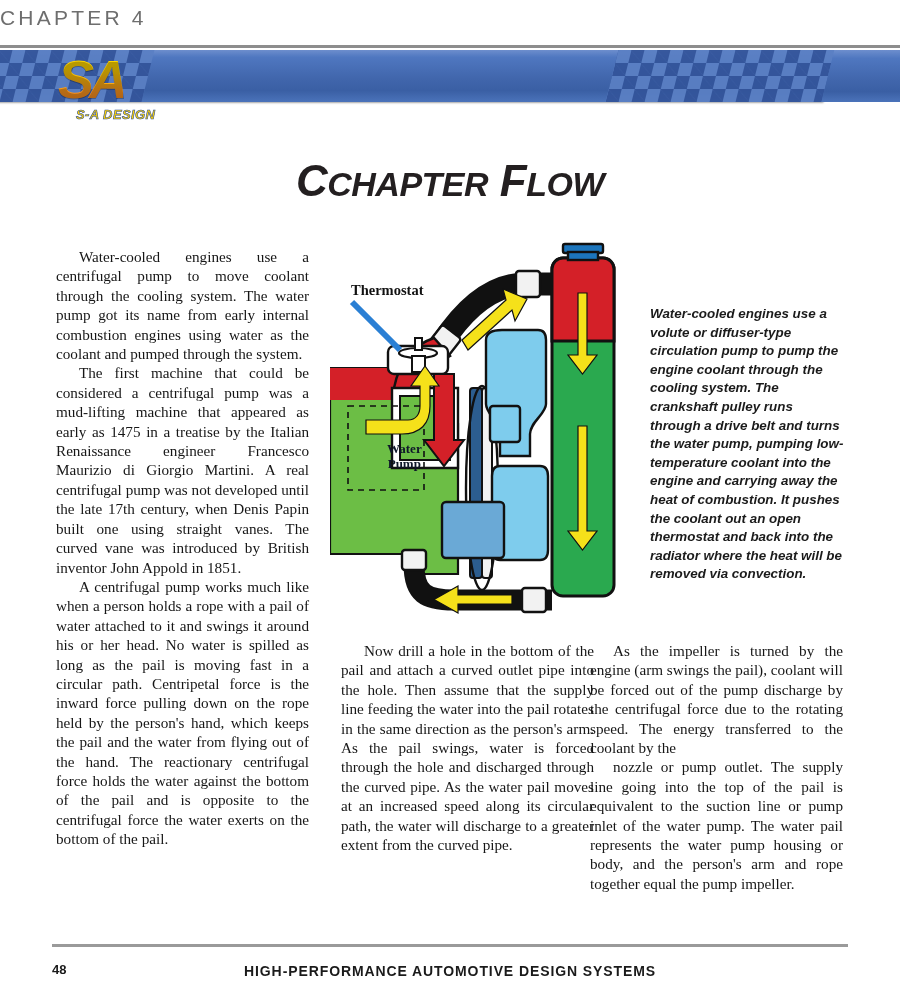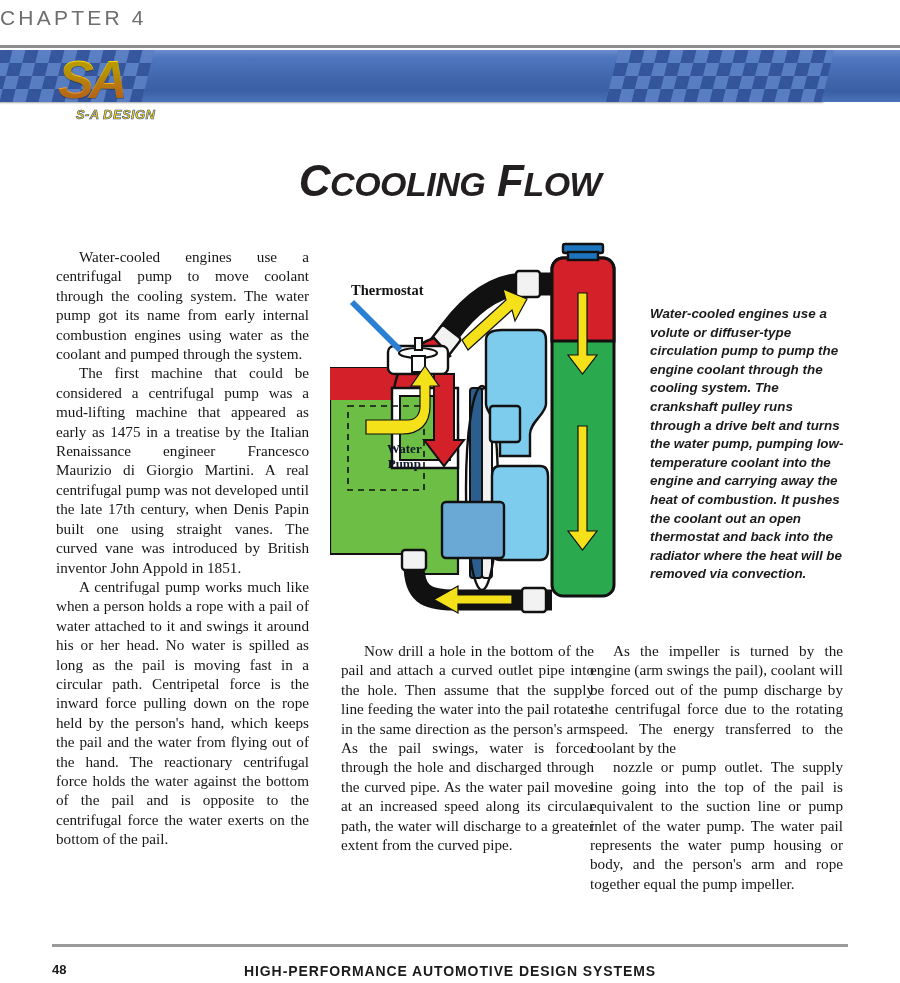--- a/index.html
+++ b/index.html
@@ -230,21 +230,21 @@
   <div class="checker checker-right"></div>
   <div class="banner-side"></div>
 </div>
 
 <div class="logo">
   <div class="logo-sa">SA</div>
   <div class="logo-sub">S-A DESIGN</div>
 </div>
 
 <div class="page-title">
-  <span>C</span><span class="sc">COOLING</span>
+  <span>C</span><span class="sc">CHAPTER</span>
   <span>F</span><span class="sc">LOW</span>
 </div>
 
 <div class="col col-left">
   <p>Water-cooled engines use a centrifugal pump to move coolant through the cooling system. The water pump got its name from early internal combustion engines using water as the coolant and pumped through the system.</p>
   <p>The first machine that could be considered a centrifugal pump was a mud-lifting machine that appeared as early as 1475 in a treatise by the Italian Renaissance engineer Francesco Maurizio di Giorgio Martini. A real centrifugal pump was not developed until the late 17th century, when Denis Papin built one using straight vanes. The curved vane was introduced by British inventor John Appold in 1851.</p>
   <p>A centrifugal pump works much like when a person holds a rope with a pail of water attached to it and swings it around his or her head. No water is spilled as long as the pail is moving fast in a circular path. Centripetal force is the inward force pulling down on the rope held by the person's hand, which keeps the pail and the water from flying out of the hand. The reactionary centrifugal force holds the water against the bottom of the pail and is opposite to the centrifugal force the water exerts on the bottom of the pail.</p>
 </div>
 
 <div class="figure">

